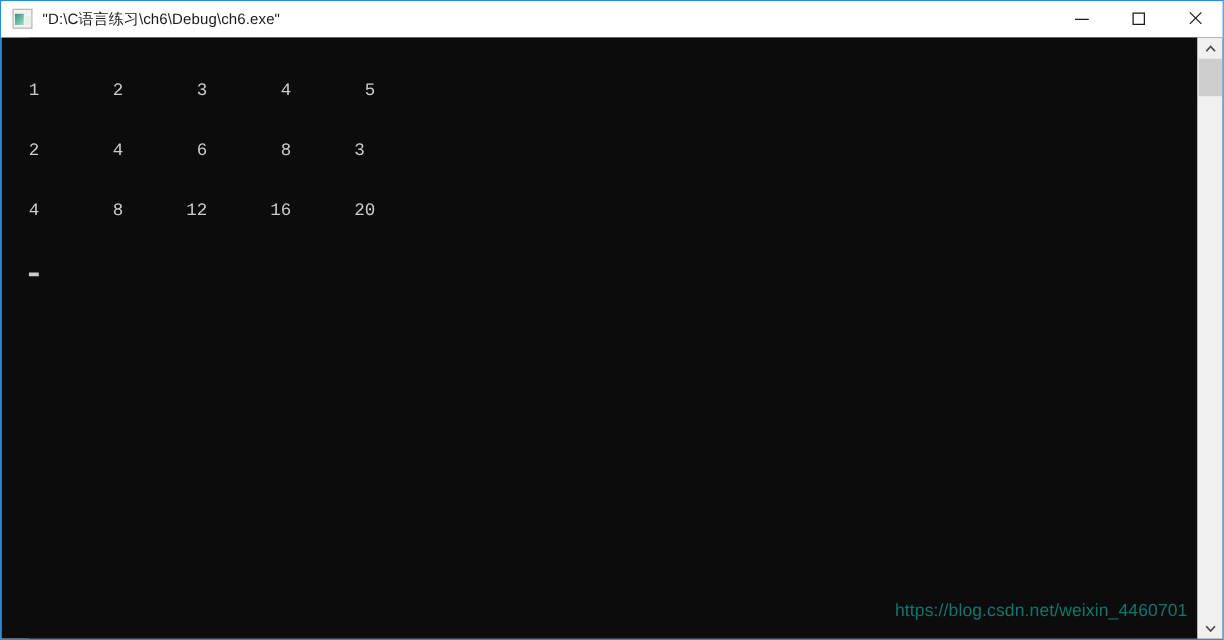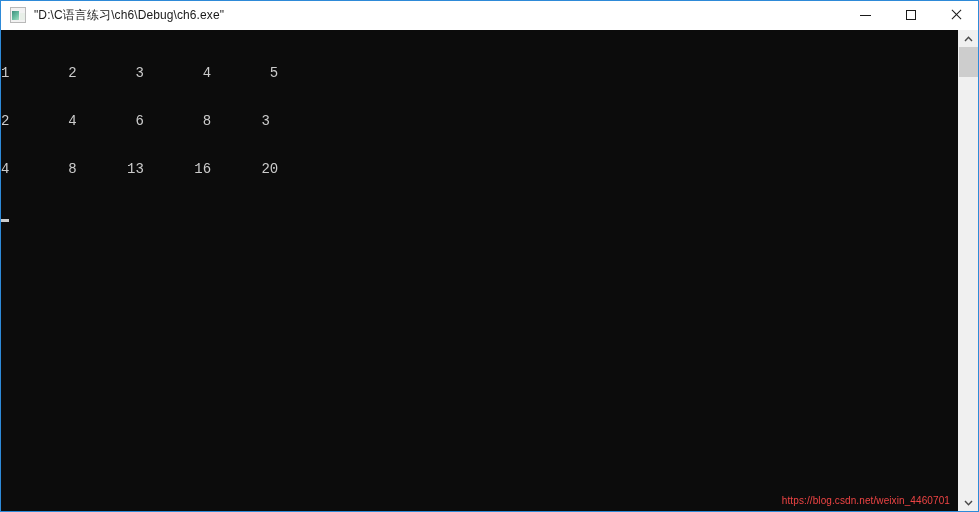--- a/index.html
+++ b/index.html
@@ -115,20 +115,21 @@
   .close-glyph::before { transform: rotate(45deg); }
   .close-glyph::after  { transform: rotate(-45deg); }
 
   
   .client {
     flex: 1;
     display: flex;
     background: #0c0c0c;
     position: relative;
     overflow: hidden;
+    padding-left: 22px;
   }
 
   .console {
     flex: 1;
     position: relative;
     background: #0c0c0c;
     overflow: hidden;
   }
 
   .console-text {
@@ -152,24 +153,24 @@
     height: 3px;
     background: #cccccc;
     vertical-align: baseline;
     position: relative;
     top: 1px;
   }
 
   .watermark {
     position: absolute;
     right: 8px;
-    bottom: 5px;
+    bottom: 15px;
     font-family: "Liberation Sans", sans-serif;
-    font-size: 10px;
-    color: #ef4444;
+    font-size: 14px;
+    color: #0f766e;
     white-space: nowrap;
     letter-spacing: 0.1px;
   }
 
   
   .scrollbar {
     width: 19px;
     min-width: 19px;
     background: #f0f0f0;
     border-left: 1px solid #f0f0f0;
@@ -224,21 +225,21 @@
       </div>
     </div>
   </div>
 
   <div class="client">
 
     <div class="console">
       <div class="console-text">
         <div class="console-line">1       2       3       4       5</div>
         <div class="console-line">2       4       6       8      3</div>
-        <div class="console-line">4       8      13      16      20</div>
+        <div class="console-line">4       8      12      16      20</div>
         <div class="console-line"><span class="cursor"></span></div>
       </div>
 
       <div class="watermark">https://blog.csdn.net/weixin_4460701</div>
     </div>
 
     <div class="scrollbar">
       <div class="sb-arrow">
         <svg width="9" height="6" viewBox="0 0 9 6" aria-hidden="true">
             <path d="M1 5 L4.5 1.2 L8 5" fill="none" stroke="#4a4a4a" stroke-width="1.4"></path>

